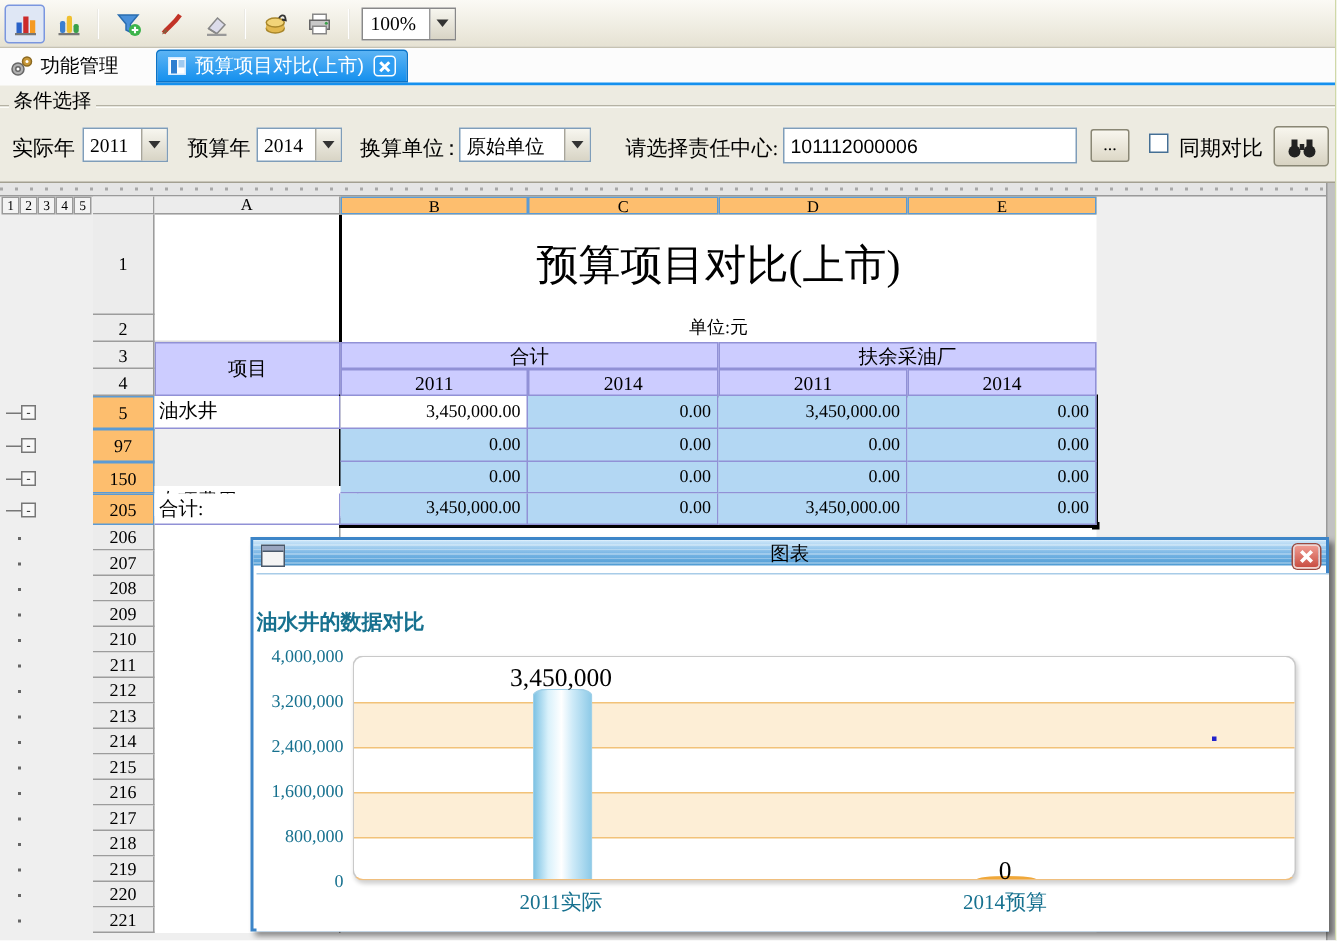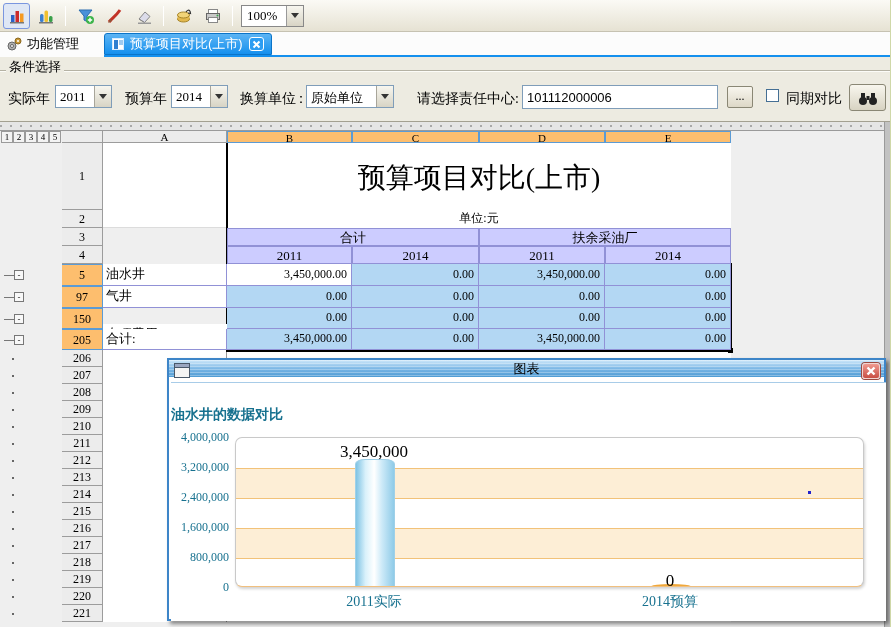--- a/index.html
+++ b/index.html
@@ -266,20 +266,21 @@
 
   <div id="grid-area">
     <div id="hsplit"></div>
     <div id="vscroll"></div>
 
     <div id="a12"></div>
     <div id="sheet-title">预算项目对比(上市)</div>
     <div id="unit-note">单位:元</div>
     <div id="bline"></div>
 
+    <div class="cell lav" style="left:103px;top:106px;width:124px;height:36px;line-height:34px">项目</div>
     <div class="cell lav" style="left:227px;top:106px;width:252px;height:18px;line-height:17px">合计</div>
     <div class="cell lav" style="left:479px;top:106px;width:252px;height:18px;line-height:17px">扶余采油厂</div>
 
     <div id="lower-white"></div>
     <div id="lower-vline"></div>
 
     <div id="selection"></div>
     <div id="fill-handle"></div>
     <div id="note-marker">*</div>
 
@@ -389,21 +390,20 @@
       <div class="outline-dot" style="top: 491px;"></div>
       <div class="cell lav" style="left: 227px; top: 124px; width: 125px; height: 18px; line-height: 17px;">2011</div>
       <div class="cell lav" style="left: 352px; top: 124px; width: 127px; height: 18px; line-height: 17px;">2014</div>
       <div class="cell lav" style="left: 479px; top: 124px; width: 126px; height: 18px; line-height: 17px;">2011</div>
       <div class="cell lav" style="left: 605px; top: 124px; width: 126px; height: 18px; line-height: 17px;">2014</div>
       <div class="cell lbl" style="left: 103px; top: 142px; width: 124px; height: 22px; line-height: 20px;">油水井</div>
       <div class="cell val active" style="left: 227px; top: 142px; width: 125px; height: 22px; line-height: 20px;">3,450,000.00</div>
       <div class="cell val" style="left: 352px; top: 142px; width: 127px; height: 22px; line-height: 20px;">0.00</div>
       <div class="cell val" style="left: 479px; top: 142px; width: 126px; height: 22px; line-height: 20px;">3,450,000.00</div>
       <div class="cell val" style="left: 605px; top: 142px; width: 126px; height: 22px; line-height: 20px;">0.00</div>
-      <div class="cell lbl" style="left: 103px; top: 164px; width: 124px; height: 22px; line-height: 20px;">气井</div>
       <div class="cell val" style="left: 227px; top: 164px; width: 125px; height: 22px; line-height: 20px;">0.00</div>
       <div class="cell val" style="left: 352px; top: 164px; width: 127px; height: 22px; line-height: 20px;">0.00</div>
       <div class="cell val" style="left: 479px; top: 164px; width: 126px; height: 22px; line-height: 20px;">0.00</div>
       <div class="cell val" style="left: 605px; top: 164px; width: 126px; height: 22px; line-height: 20px;">0.00</div>
       <div class="cell lbl" style="left: 103px; top: 202px; width: 136px; height: 21px; line-height: 19px;">专项费用</div>
       <div class="cell val" style="left: 227px; top: 186px; width: 125px; height: 21px; line-height: 19px;">0.00</div>
       <div class="cell val" style="left: 352px; top: 186px; width: 127px; height: 21px; line-height: 19px;">0.00</div>
       <div class="cell val" style="left: 479px; top: 186px; width: 126px; height: 21px; line-height: 19px;">0.00</div>
       <div class="cell val" style="left: 605px; top: 186px; width: 126px; height: 21px; line-height: 19px;">0.00</div>
       <div class="cell lbl" style="left: 103px; top: 207px; width: 124px; height: 21px; line-height: 19px;">合计:</div>

